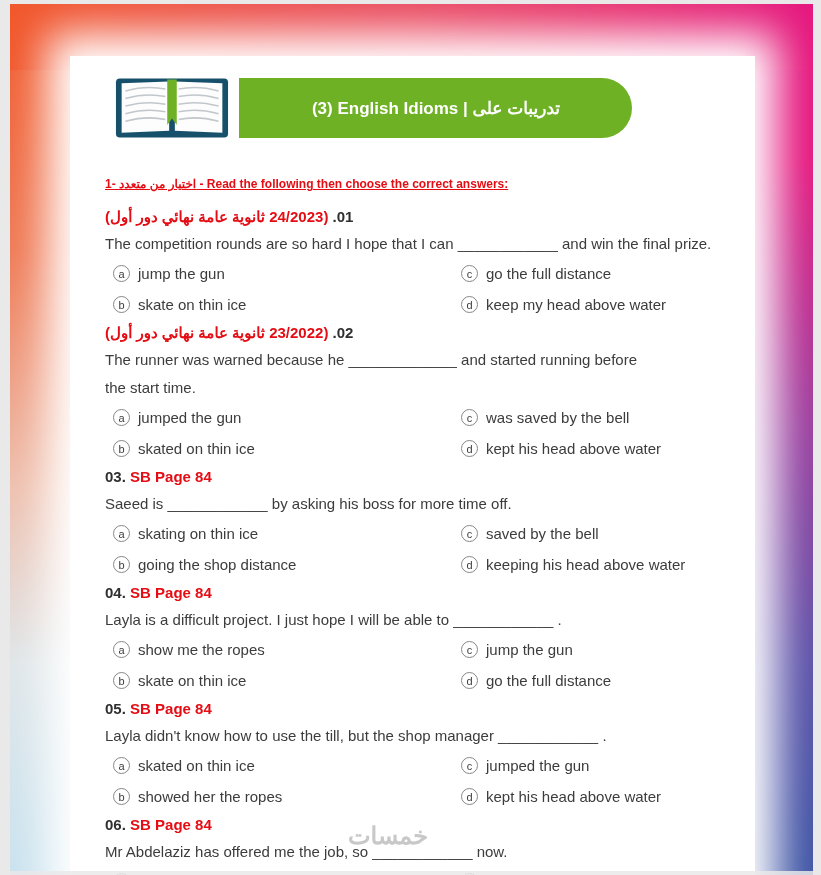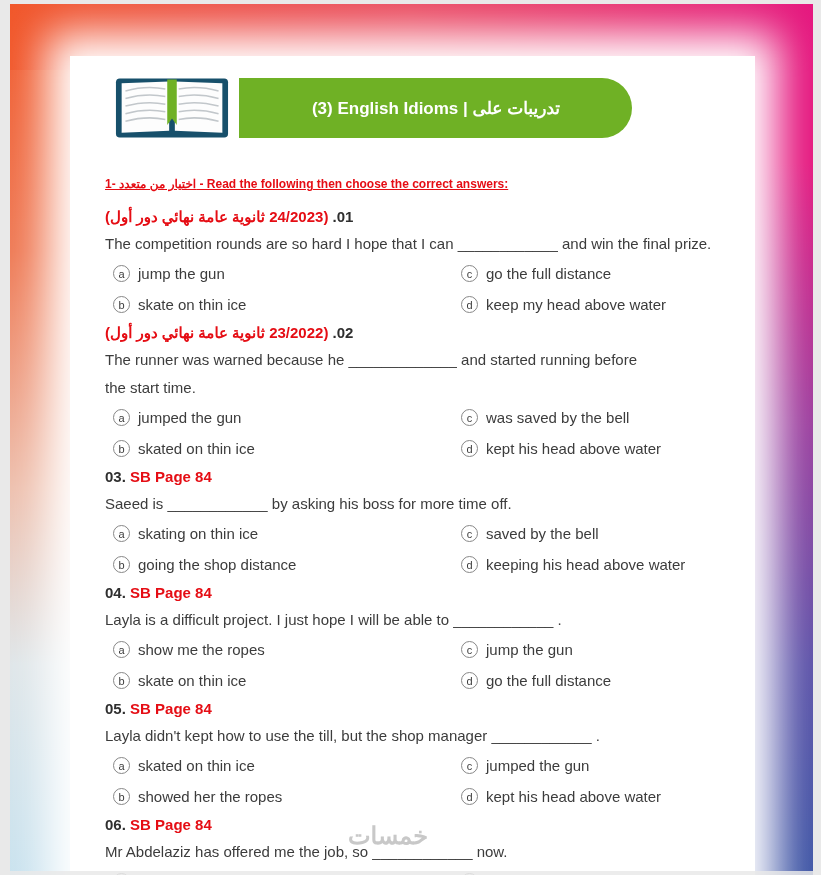--- a/index.html
+++ b/index.html
@@ -198,21 +198,21 @@
           <span class="otext">go the full distance</span>
           </div>
       </div>
     </section>
 
     <section class="question">
       <div class="qhead">
         <span class="qnum">05.</span>
         <span class="qsrc">SB Page 84</span>
       </div>
-      <div class="qline">Layla didn't kept how to use the till, but the shop manager ____________ .</div>
+      <div class="qline">Layla didn't know how to use the till, but the shop manager ____________ .</div>
       <div class="opts">
         <div class="opt">
           <span class="marker">a</span>
           <span class="otext">skated on thin ice</span>
           </div>
         <div class="opt">
           <span class="marker">b</span>
           <span class="otext">showed her the ropes</span>
           </div>
         <div class="opt">

